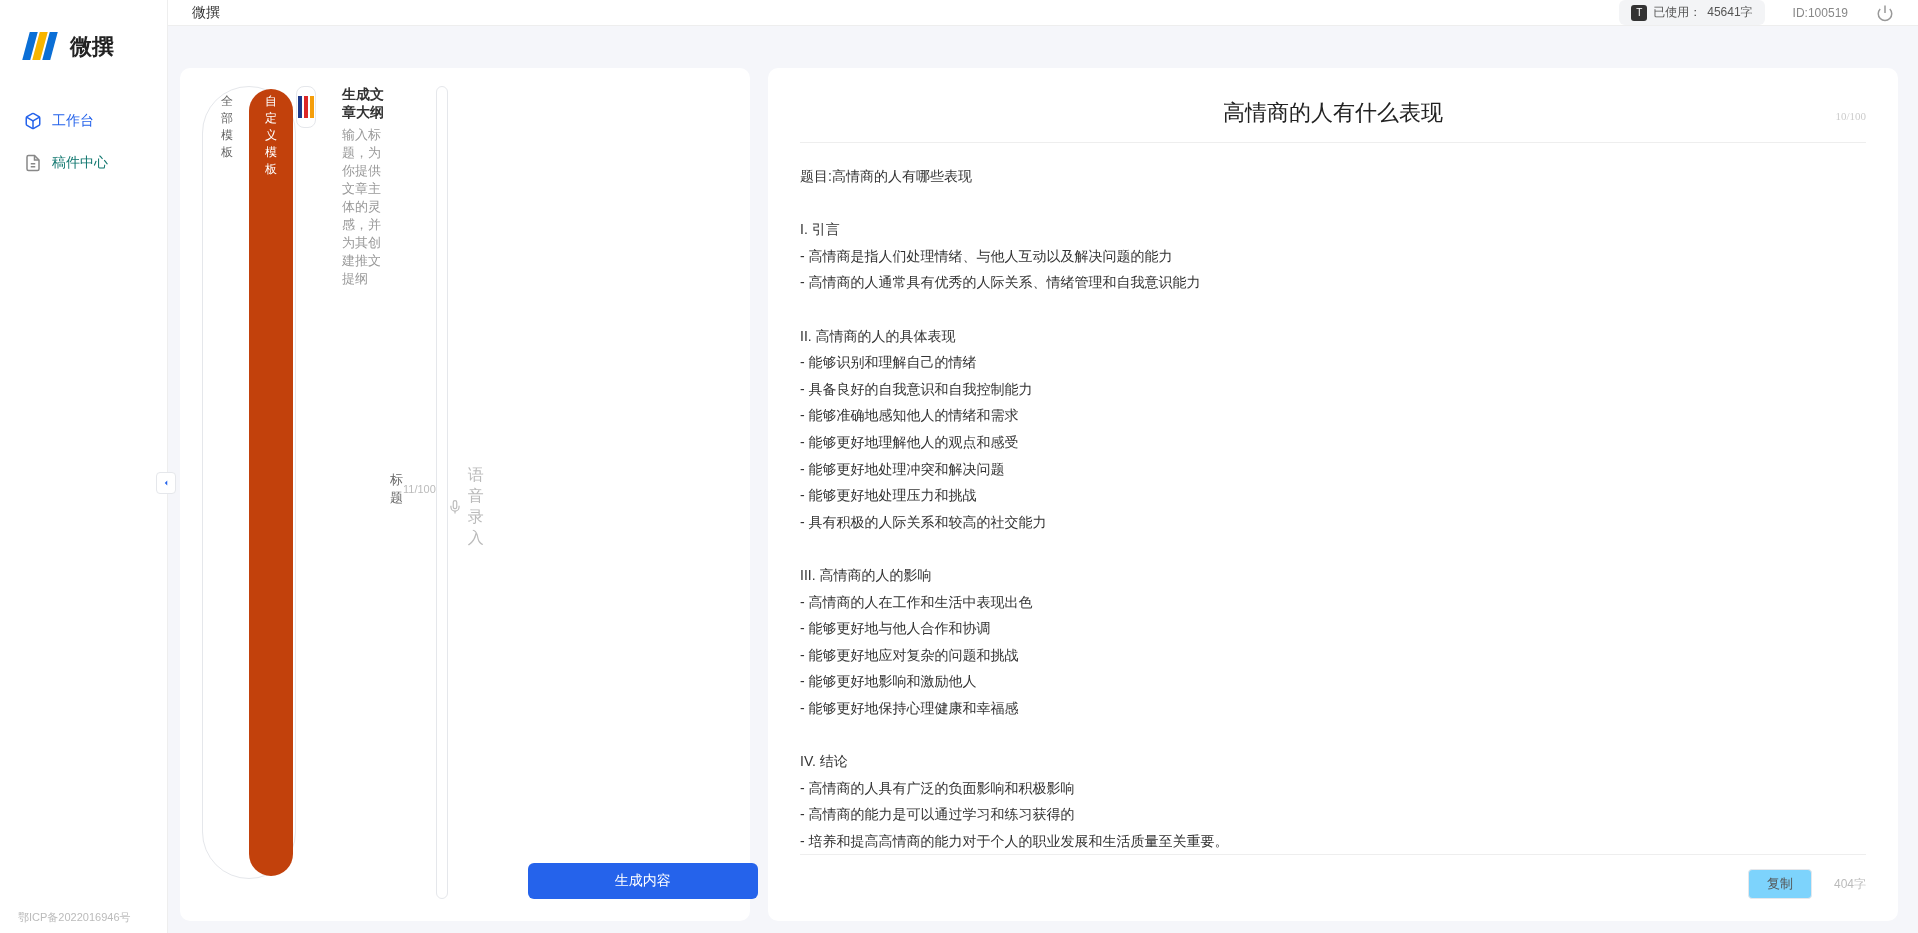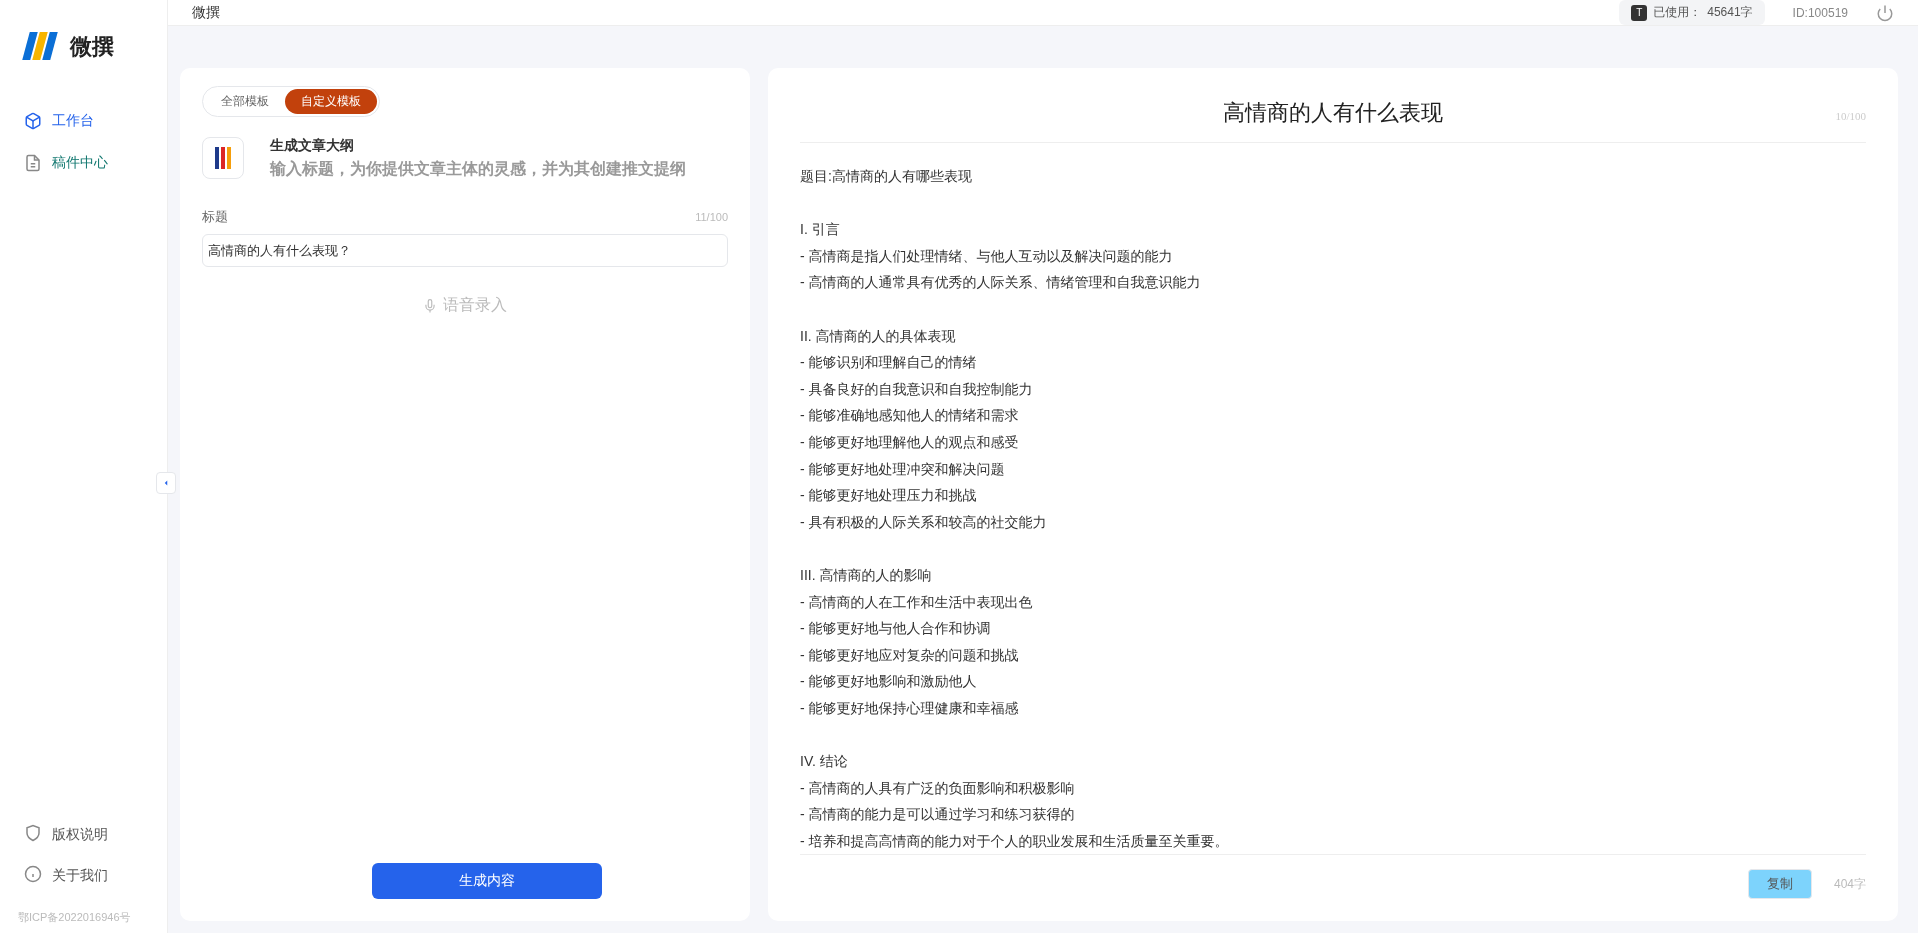--- a/index.html
+++ b/index.html
@@ -23,30 +23,30 @@
 .collapse-handle svg { width: 10px; height: 10px; }
 .main { flex: 1; display: flex; flex-direction: column; }
 .topbar { height: 44px; background: #fff; display: flex; align-items: center; padding: 0 24px; border-bottom: 1px solid #eee; }
 .topbar-title { font-size: 14px; color: #333; }
 .topbar-right { margin-left: auto; display: flex; align-items: center; gap: 28px; }
 .usage-chip { display: flex; align-items: center; gap: 6px; background: #f3f4f6; border-radius: 6px; padding: 4px 12px; font-size: 12px; color: #555; }
 .usage-chip .badge { width: 16px; height: 16px; background: #333; color: #fff; border-radius: 3px; font-size: 10px; display: flex; align-items: center; justify-content: center; }
 .user-id { font-size: 12px; color: #888; }
 .power-icon { width: 18px; height: 18px; color: #999; cursor: pointer; }
 .content { flex: 1; display: flex; gap: 18px; padding: 42px 20px 18px 12px; }
-.panel-left { width: 570px; background: #fff; border-radius: 10px; padding: 18px 22px 22px; display: flex; flex-direction: column; position: relative; }
+.panel-left { width: 570px; background: #fff; border-radius: 10px; padding: 18px 22px 22px; display: flex; flex-direction: row; position: relative; }
 .panel-right { flex: 1; background: #fff; border-radius: 10px; padding: 22px 32px; display: flex; flex-direction: column; position: relative; }
 .tabs { display: flex; gap: 0; background: #fff; border: 1px solid #e5e7eb; border-radius: 999px; width: fit-content; padding: 2px; margin-bottom: 20px; }
 .tab { padding: 4px 16px; font-size: 12px; color: #666; cursor: pointer; border-radius: 999px; }
 .tab.active { background: #c2410c; color: #fff; }
 .template-card { display: flex; gap: 26px; margin-bottom: 28px; align-items: flex-start; }
 .template-icon { width: 42px; height: 42px; border: 1px solid #e5e7eb; border-radius: 8px; display: flex; align-items: center; justify-content: center; }
 .template-icon .stripe { width: 4px; height: 22px; margin: 0 1px; }
 .template-title { font-size: 14px; font-weight: 600; color: #333; margin-bottom: 4px; }
-.template-desc { font-size: 16px; color: #999; font-weight: bold; }
+.template-desc { font-size: 13px; color: #999; }
 .field-label-row { display: flex; justify-content: space-between; align-items: center; margin-bottom: 8px; }
 .field-label { font-size: 13px; color: #666; }
 .char-count { font-size: 11px; color: #bbb; }
 .field-input { width: 100%; border: 1px solid #e5e7eb; border-radius: 6px; padding: 8px 5px; font-size: 13px; color: #333; outline: none; }
 .voice-input { display: flex; align-items: center; justify-content: center; gap: 6px; margin-top: 28px; font-size: 16px; color: #bbb; cursor: pointer; }
 .voice-input .mic { width: 14px; height: 14px; }
 .generate-row { margin-top: auto; display: flex; justify-content: center; }
 .generate-btn { width: 230px; height: 36px; background: #2563eb; color: #fff; border: none; border-radius: 6px; font-size: 14px; cursor: pointer; margin-left: 44px; }
 .output-title { text-align: center; font-size: 22px; font-family: Liberation Serif, serif; color: #222; padding: 8px 0 14px; position: relative; }
 .title-count { position: absolute; right: 0; top: 50%; transform: translateY(-50%); font-size: 11px; color: #ccc; }
@@ -84,40 +84,20 @@
         <span class="icon">
           <svg viewBox="0 0 24 24" fill="none" stroke="#888" stroke-width="2">
               <path d="M14 2H6a2 2 0 0 0-2 2v16a2 2 0 0 0 2 2h12a2 2 0 0 0 2-2V8z"></path>
               <path d="M14 2v6h6"></path>
               <path d="M9 13h6M9 17h6"></path>
             </svg>
         </span>
         <span>稿件中心</span>
       </div>
     </nav>
-    <div class="sidebar-footer">
-      <div class="footer-item">
-        <span class="icon">
-          <svg viewBox="0 0 24 24" fill="none" stroke="#888" stroke-width="2" width="18" height="18">
-              <path d="M12 22s8-4 8-10V5l-8-3-8 3v7c0 6 8 10 8 10z"></path>
-            </svg>
-        </span>
-        <span>版权说明</span>
-      </div>
-      <div class="footer-item">
-        <span class="icon">
-          <svg viewBox="0 0 24 24" fill="none" stroke="#888" stroke-width="2" width="18" height="18">
-              <circle cx="12" cy="12" r="10"></circle>
-              <line x1="12" y1="16" x2="12" y2="12"></line>
-              <line x1="12" y1="8" x2="12.01" y2="8"></line>
-            </svg>
-        </span>
-        <span>关于我们</span>
-      </div>
-    </div>
     <div class="icp">鄂ICP备2022016946号</div>
   </aside>
 
   <div class="collapse-handle">
     <svg viewBox="0 0 24 24" fill="#2563eb">
         <path d="M15 18l-6-6 6-6v12z"></path>
       </svg>
   </div>
 
   <div class="main">

